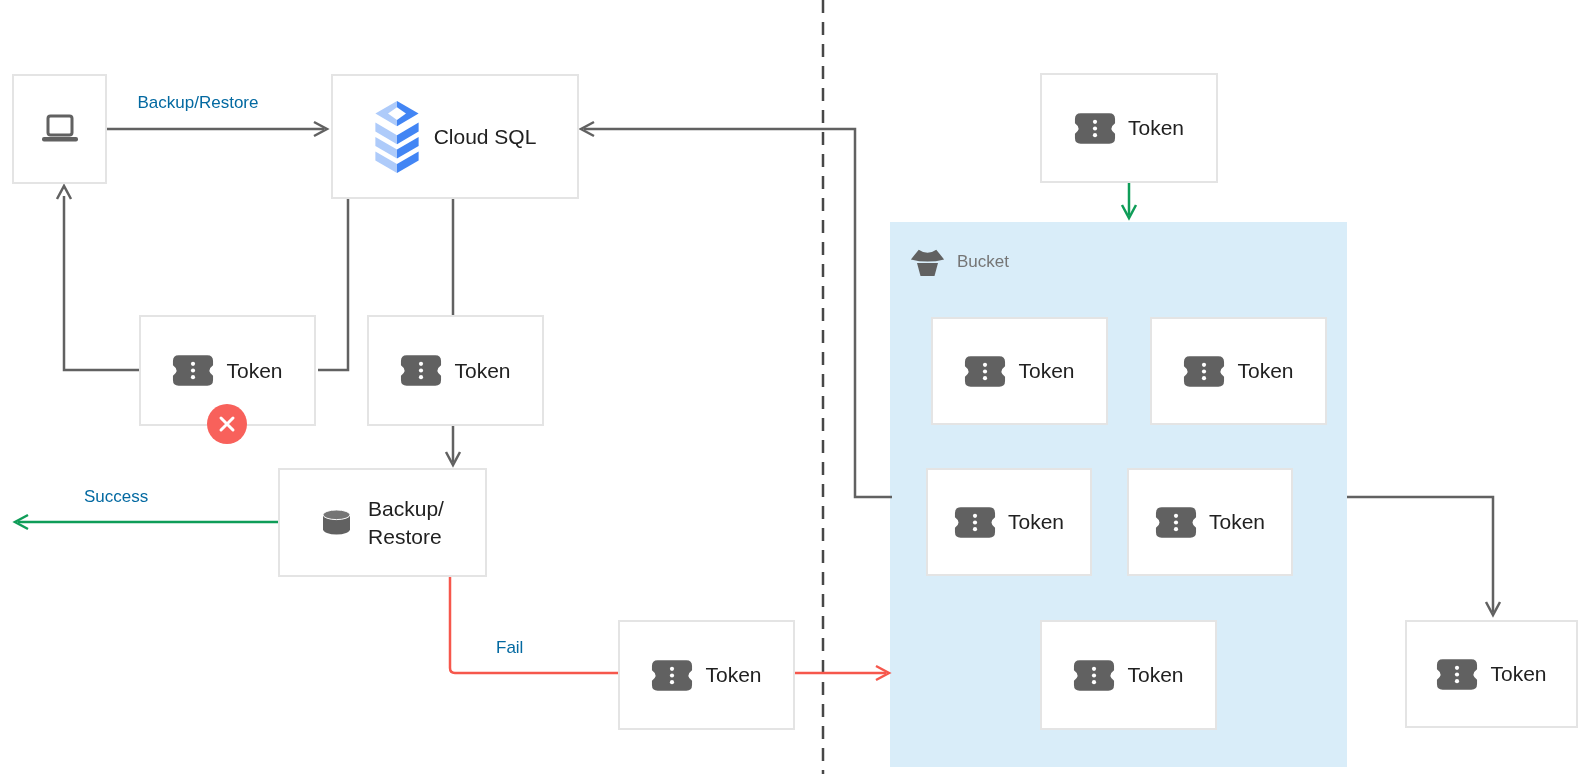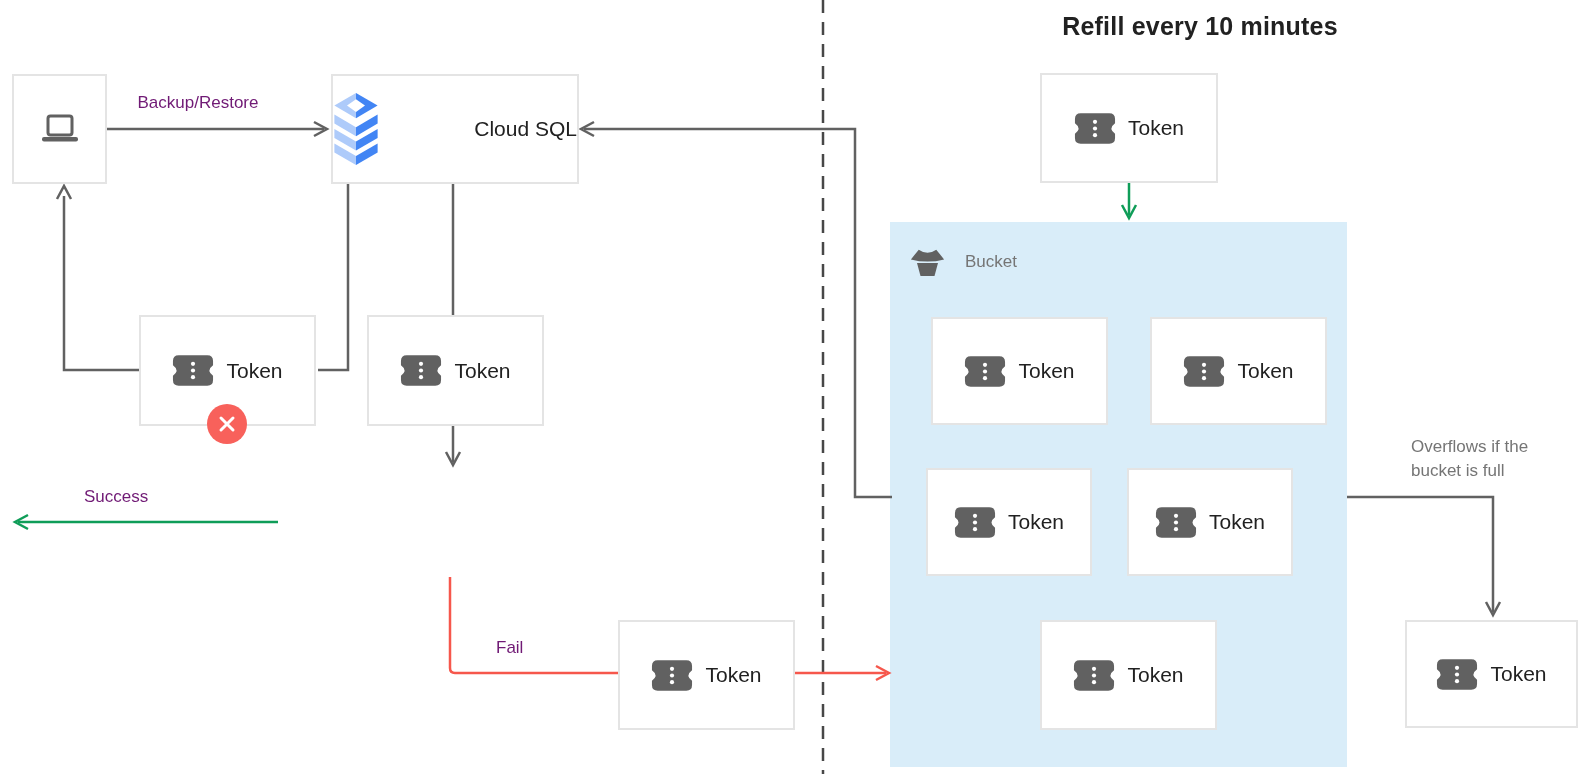--- a/index.html
+++ b/index.html
@@ -10,28 +10,28 @@
   .layer{position:absolute;left:0;top:0;width:1582px;height:774px;}
   #bucket-bg{position:absolute;background:#d9edf9;z-index:0;}
   #connectors{z-index:1;}
   .box{
     position:absolute;background:#ffffff;border:2px solid #e4e4e4;box-sizing:border-box;
     display:flex;align-items:center;justify-content:center;gap:12px;z-index:2;
   }
   .node-label{font-size:21px;color:#212121;white-space:nowrap;}
   .two-line{line-height:1.32;}
   .edge-label{
-    position:absolute;font-size:17px;color:#701a75;z-index:2;white-space:nowrap;
+    position:absolute;font-size:17px;color:#0369a1;z-index:2;white-space:nowrap;
   }
   .title{
     position:absolute;left:1040px;top:12px;width:320px;text-align:center;
     font-size:25px;font-weight:700;color:#212121;z-index:2;letter-spacing:.2px;
   }
   .bucket-header{
-    position:absolute;left:910px;top:247px;display:flex;align-items:center;gap:20px;z-index:2;
+    position:absolute;left:910px;top:247px;display:flex;align-items:center;gap:12px;z-index:2;
   }
   .bucket-header .bucket-label{font-size:17px;color:#757575;}
   .badge{
     position:absolute;left:207px;top:404px;width:40px;height:40px;border-radius:50%;
     background:#f8615b;z-index:3;display:flex;align-items:center;justify-content:center;
   }
   .overflow-note{
     position:absolute;left:1411px;top:435px;font-size:17px;color:#757575;
     line-height:24px;z-index:2;white-space:nowrap;
   }
@@ -87,32 +87,31 @@
       <path d="M1129 183 V215"></path>
         <path d="M1122 205 L1129 218 L1136 205"></path>
     </g>
 
     <g stroke="#616161" stroke-width="2.5">
       <path d="M1347 497 H1493 V612"></path>
         <path d="M1486 602 L1493 615 L1500 602"></path>
     </g>
   </svg>
 
-  <div class="title">Refill every 10 minutes</div>
 
   <div class="box" style="left:12px;top:74px;width:95px;height:110px;">
     <svg width="38" height="30" viewBox="0 0 38 30">
       <rect x="7" y="2" width="24" height="19" rx="2.5" fill="none" stroke="#616161" stroke-width="3"></rect>
       <rect x="1" y="23" width="36" height="4.5" rx="2" fill="#616161"></rect>
     </svg>
   </div>
 
   <div class="edge-label" style="left:108px;top:93px;width:180px;text-align:center;">Backup/Restore</div>
 
-  <div class="box" style="left:331px;top:74px;width:248px;height:110px;gap:14px;justify-content:space-between;">
+  <div class="box" style="left:331px;top:74px;width:248px;height:125px;gap:14px;">
     <svg width="46" height="72" viewBox="0 0 48 80">
       <polygon points="24,0 0,14 24,28" fill="#aecbfa"></polygon>
       <polygon points="24,0 48,14 24,28" fill="#4285f4"></polygon>
       <polygon points="24,7 14,14 24,21 34,14" fill="#ffffff"></polygon>
       <polygon points="0,24 24,38 24,48 0,34" fill="#aecbfa"></polygon>
       <polygon points="48,24 24,38 24,48 48,34" fill="#4285f4"></polygon>
       <polygon points="0,40 24,54 24,64 0,50" fill="#aecbfa"></polygon>
       <polygon points="48,40 24,54 24,64 48,50" fill="#4285f4"></polygon>
       <polygon points="0,56 24,70 24,80 0,66" fill="#aecbfa"></polygon>
       <polygon points="48,56 24,70 24,80 48,66" fill="#4285f4"></polygon>
@@ -138,20 +137,30 @@
   <div class="box" style="left:367px;top:315px;width:177px;height:111px;">
     <svg width="42" height="33" viewBox="0 0 44 34">
       <path d="M7 1 H37 Q43 1 43 7 V11.5 Q35.5 17 43 22.5 V27 Q43 33 37 33 H7 Q1 33 1 27 V22.5 Q8.5 17 1 11.5 V7 Q1 1 7 1 Z" fill="#616161"></path>
       <circle cx="22" cy="10" r="2.2" fill="#ffffff"></circle>
         <circle cx="22" cy="17" r="2.2" fill="#ffffff"></circle>
         <circle cx="22" cy="24" r="2.2" fill="#ffffff"></circle>
     </svg>
     <span class="node-label">Token</span>
   </div>
 
+  <div class="box" style="left:278px;top:468px;width:209px;height:109px;gap:16px;">
+    <svg width="31" height="27" viewBox="0 0 32 28">
+      <path d="M2 6 V21 A14 5.5 0 0 0 30 21 V6 Z" fill="#616161"></path>
+      <ellipse cx="16" cy="6" rx="14" ry="5" fill="#757575" stroke="#ffffff" stroke-width="1"></ellipse>
+    </svg>
+    <span class="node-label two-line">
+      <span>Backup/</span><br>
+      <span>Restore</span>
+    </span>
+  </div>
 
   <div class="edge-label" style="left:84px;top:487px;width:120px;text-align:left;">Success</div>
   <div class="edge-label" style="left:496px;top:638px;width:80px;">Fail</div>
 
   <div class="box" style="left:618px;top:620px;width:177px;height:110px;">
     <svg width="42" height="33" viewBox="0 0 44 34">
       <path d="M7 1 H37 Q43 1 43 7 V11.5 Q35.5 17 43 22.5 V27 Q43 33 37 33 H7 Q1 33 1 27 V22.5 Q8.5 17 1 11.5 V7 Q1 1 7 1 Z" fill="#616161"></path>
       <circle cx="22" cy="10" r="2.2" fill="#ffffff"></circle>
         <circle cx="22" cy="17" r="2.2" fill="#ffffff"></circle>
         <circle cx="22" cy="24" r="2.2" fill="#ffffff"></circle>
@@ -218,24 +227,20 @@
   <div class="box" style="left:1040px;top:620px;width:177px;height:110px;">
     <svg width="42" height="33" viewBox="0 0 44 34">
       <path d="M7 1 H37 Q43 1 43 7 V11.5 Q35.5 17 43 22.5 V27 Q43 33 37 33 H7 Q1 33 1 27 V22.5 Q8.5 17 1 11.5 V7 Q1 1 7 1 Z" fill="#616161"></path>
       <circle cx="22" cy="10" r="2.2" fill="#ffffff"></circle>
         <circle cx="22" cy="17" r="2.2" fill="#ffffff"></circle>
         <circle cx="22" cy="24" r="2.2" fill="#ffffff"></circle>
     </svg>
     <span class="node-label">Token</span>
   </div>
 
-  <div class="overflow-note">
-    <span>Overflows if the</span><br>
-    <span>bucket is full</span>
-  </div>
 
   <div class="box" style="left:1405px;top:620px;width:173px;height:108px;">
     <svg width="42" height="33" viewBox="0 0 44 34">
       <path d="M7 1 H37 Q43 1 43 7 V11.5 Q35.5 17 43 22.5 V27 Q43 33 37 33 H7 Q1 33 1 27 V22.5 Q8.5 17 1 11.5 V7 Q1 1 7 1 Z" fill="#616161"></path>
       <circle cx="22" cy="10" r="2.2" fill="#ffffff"></circle>
         <circle cx="22" cy="17" r="2.2" fill="#ffffff"></circle>
         <circle cx="22" cy="24" r="2.2" fill="#ffffff"></circle>
     </svg>
     <span class="node-label">Token</span>
   </div>

